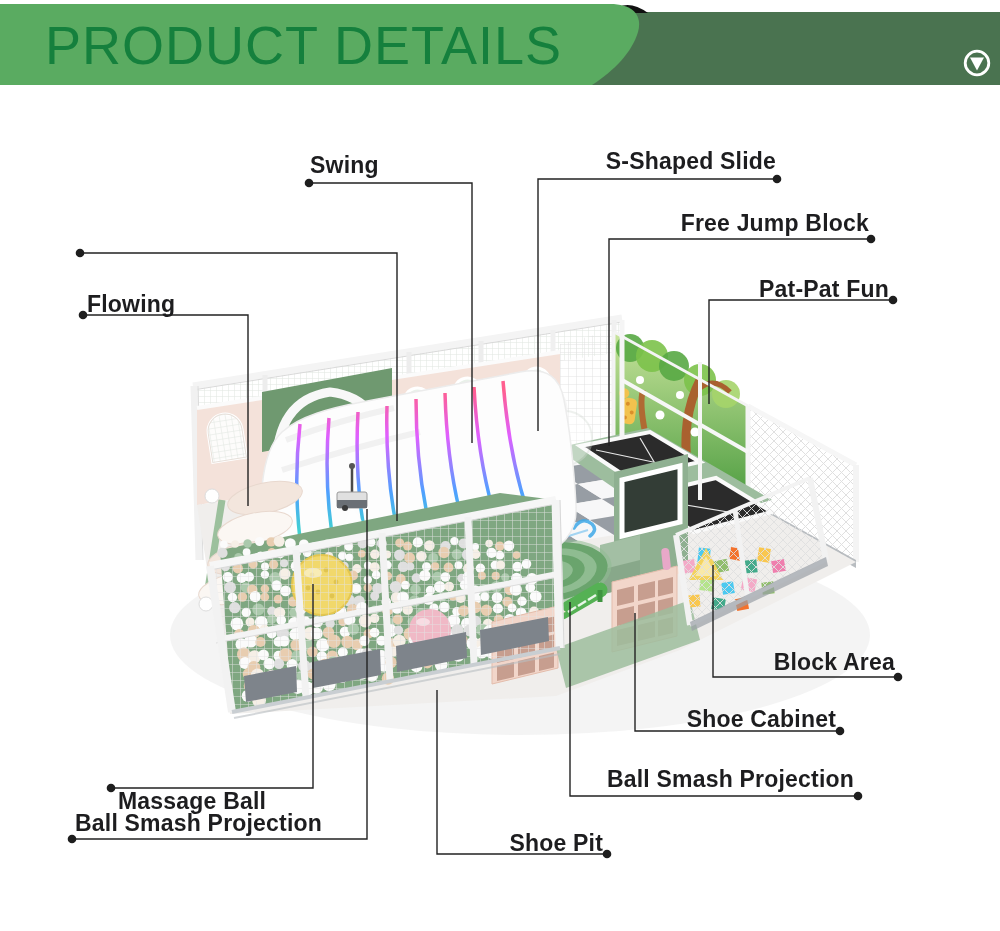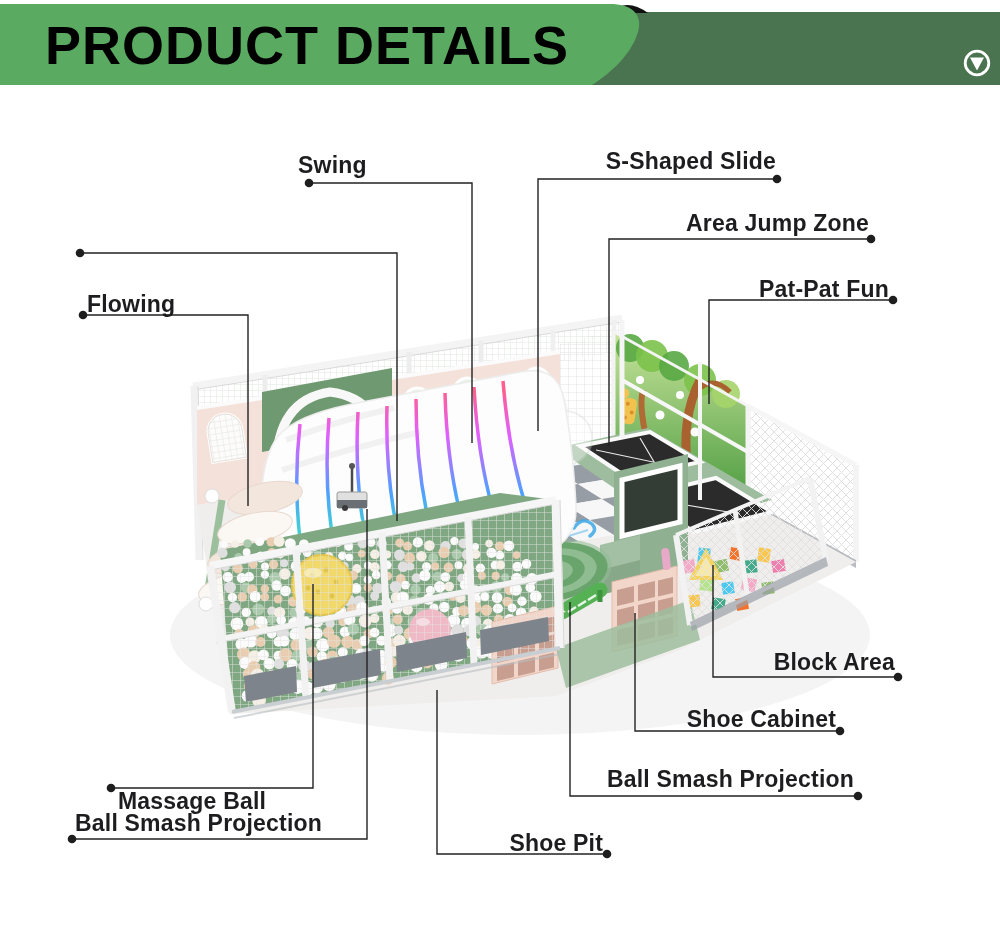--- a/index.html
+++ b/index.html
@@ -3,21 +3,21 @@
 <meta charset="utf-8">
 <style>
   html,body{margin:0;padding:0;background:#fff;}
   .page{position:relative;width:1000px;height:931px;background:#ffffff;overflow:hidden;
         font-family:"Liberation Sans",sans-serif;}
   
   .hdr{position:absolute;left:0;top:0;width:1000px;height:95px;}
   .hdr svg{position:absolute;left:0;top:0;}
   .hdr-title{position:absolute;left:45px;top:9px;width:600px;height:72px;
              display:flex;align-items:center;
-             font-weight:700;font-size:54px;letter-spacing:1px;color:#000000;
+             font-weight:400;font-size:54px;letter-spacing:1px;color:#15803d;
              font-family:"Liberation Sans",sans-serif;text-align:right;}
   
   .scene{position:absolute;left:0;top:0;width:1000px;height:931px;}
   
   .lbl{position:absolute;font-weight:700;font-size:23px;line-height:26px;
        color:#1d1d1f;white-space:nowrap;letter-spacing:.2px;}
 </style>
 </head>
 <body>
 
@@ -756,24 +756,24 @@
         <circle cx="893" cy="300" r="4.3"></circle>
       <circle cx="111" cy="788" r="4.3"></circle>
         <circle cx="72" cy="839" r="4.3"></circle>
         <circle cx="607" cy="854" r="4.3"></circle>
       <circle cx="858" cy="796" r="4.3"></circle>
         <circle cx="840" cy="731" r="4.3"></circle>
         <circle cx="898" cy="677" r="4.3"></circle>
     </g>
   </svg>
 
-  <div class="lbl" style="left:298px;top:152px">Swing</div>
+  <div class="lbl" style="left:310px;top:152px">Swing</div>
   <div class="lbl" style="left:87px;top:291px">Flowing</div>
   <div class="lbl" style="right:224px;top:148px">S-Shaped Slide</div>
-  <div class="lbl" style="right:131px;top:210px">Area Jump Zone</div>
+  <div class="lbl" style="right:131px;top:210px">Free Jump Block</div>
   <div class="lbl" style="right:111px;top:276px">Pat-Pat Fun</div>
   <div class="lbl" style="left:118px;top:788px">Massage Ball</div>
   <div class="lbl" style="left:75px;top:810px">Ball Smash Projection</div>
   <div class="lbl" style="right:397px;top:830px">Shoe Pit</div>
   <div class="lbl" style="right:146px;top:766px">Ball Smash Projection</div>
   <div class="lbl" style="right:164px;top:706px">Shoe Cabinet</div>
   <div class="lbl" style="right:105px;top:649px">Block Area</div>
 </div>
 
 </body></html>

